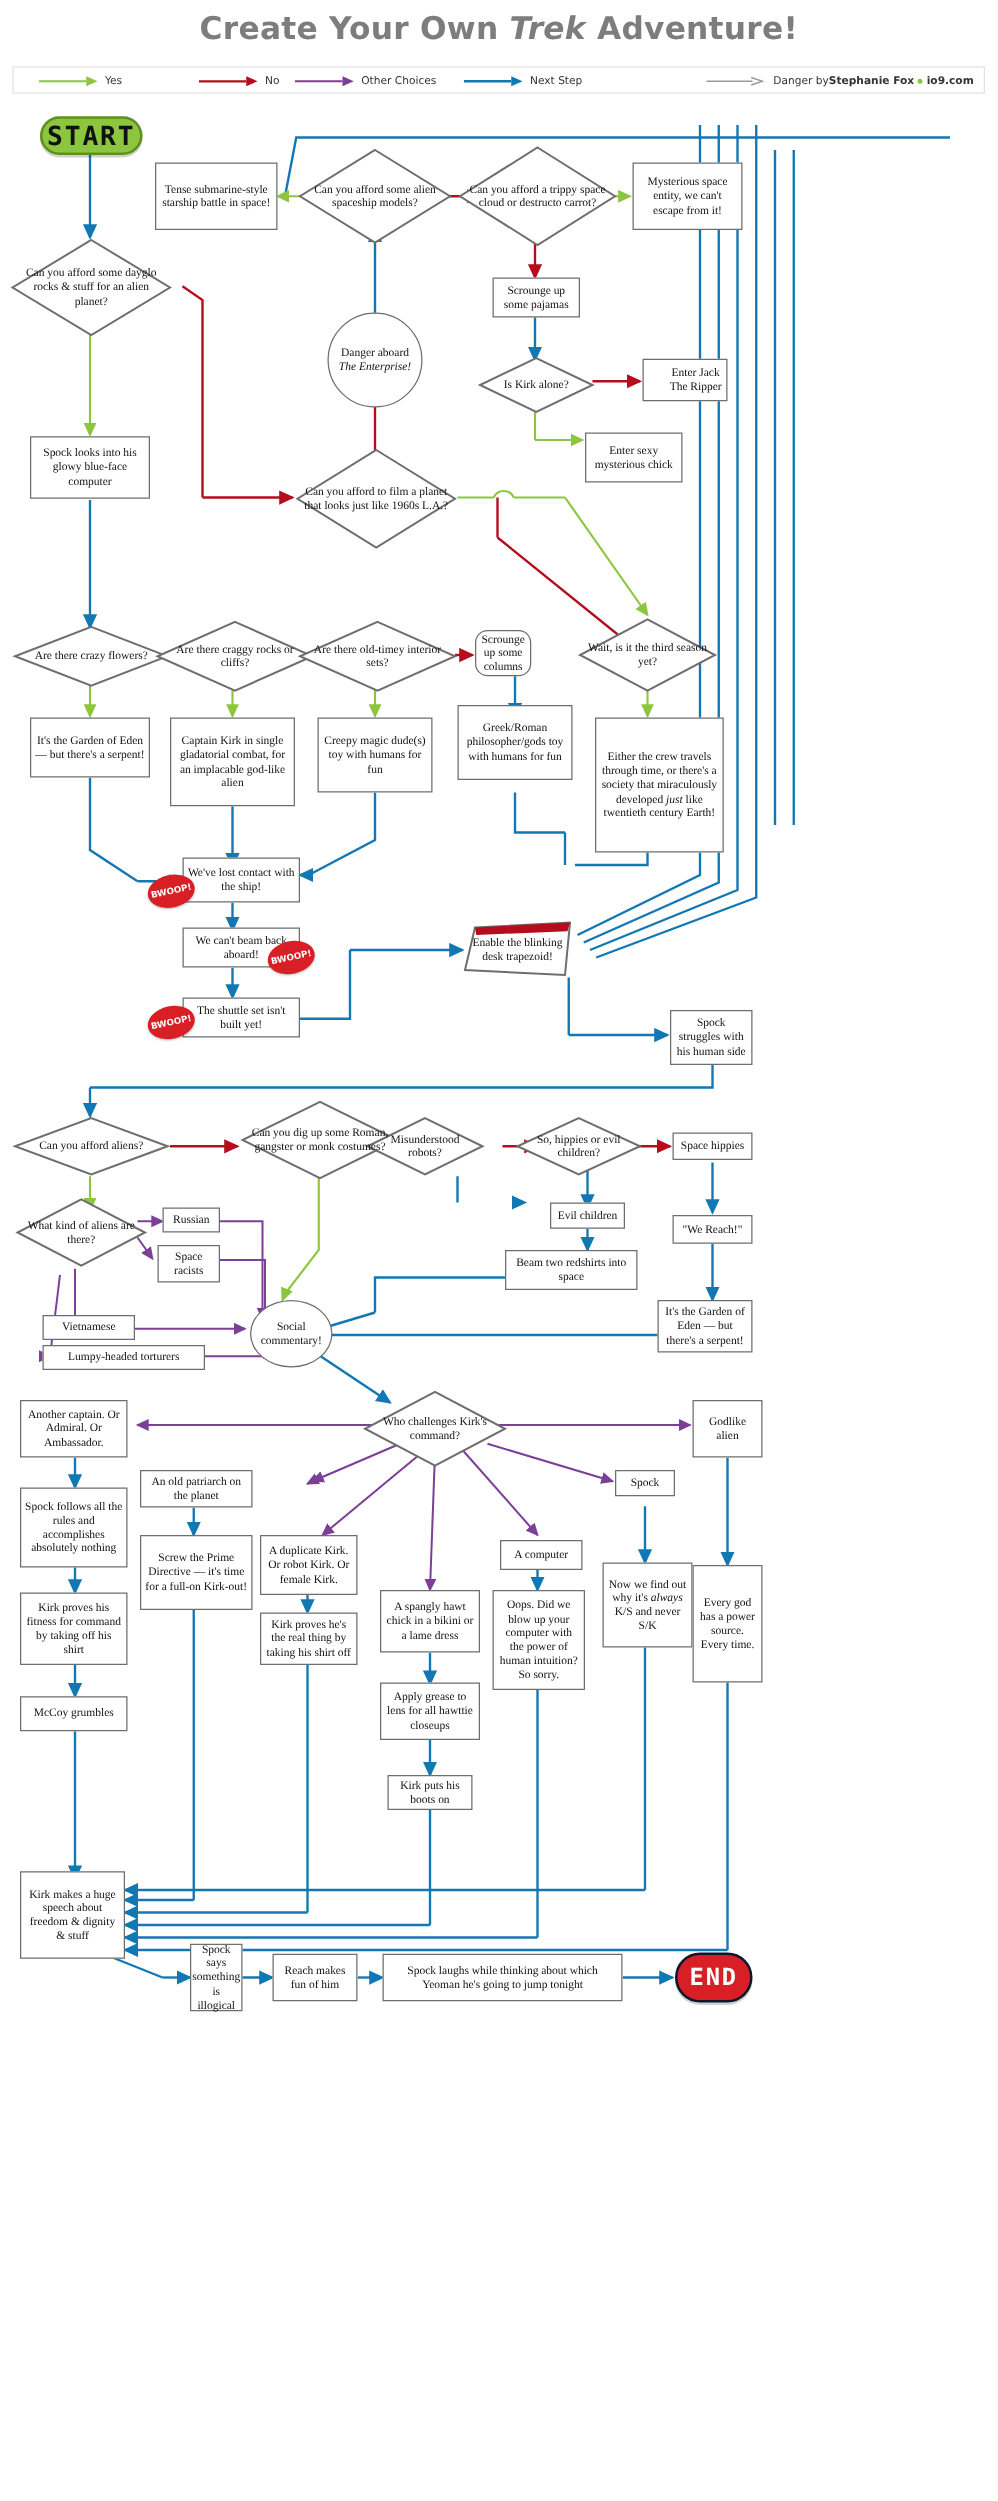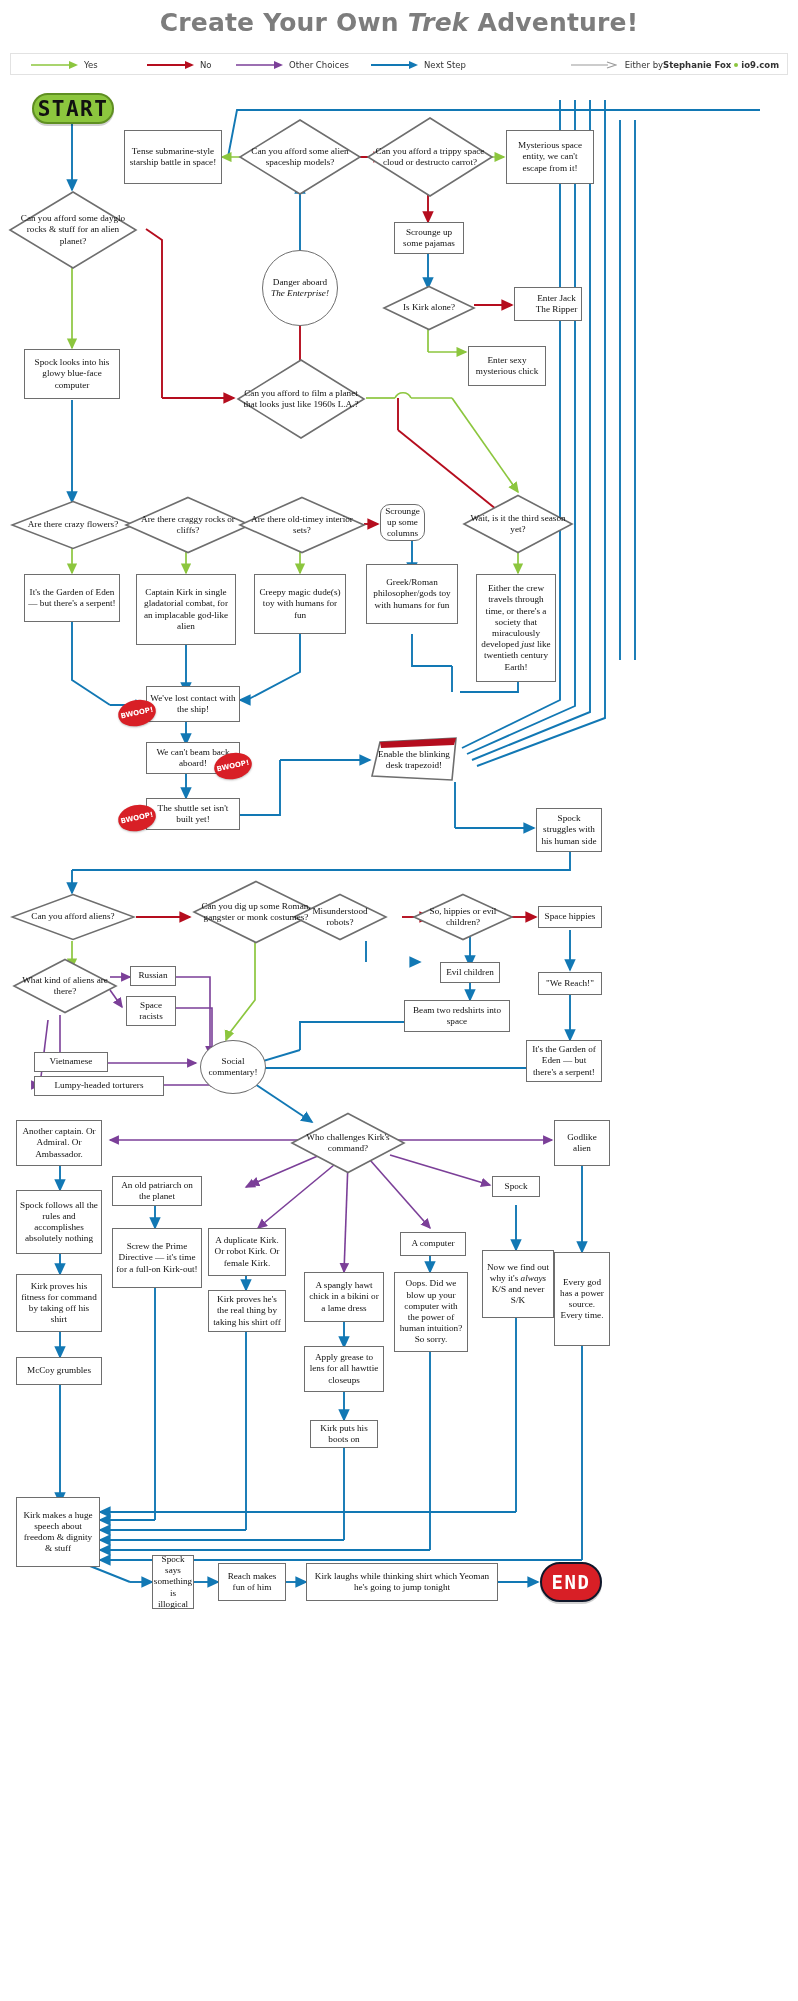--- a/index.html
+++ b/index.html
@@ -99,21 +99,21 @@
   </div>
 
   <div id="legend">
     <div class="lg" style="left:20px;">
       <svg class="lgarrow" width="48" height="10" viewBox="0 0 48 10">
         <line x1="0" y1="5" x2="38" y2="5" stroke="#8cc63e" stroke-width="1.6"></line>
         <polygon points="38,1 47,5 38,9" fill="#8cc63e"></polygon>
       </svg>
       <span class="lbl">Yes</span>
     </div>
-    <div class="lg" style="left:136px;">
+    <div class="lg" style="left:148px;">
       <svg class="lgarrow" width="48" height="10" viewBox="0 0 48 10">
         <line x1="0" y1="5" x2="38" y2="5" stroke="#b50d1e" stroke-width="1.8"></line>
         <polygon points="38,1 47,5 38,9" fill="#b50d1e"></polygon>
       </svg>
       <span class="lbl">No</span>
     </div>
     <div class="lg" style="left:225px;">
       <svg class="lgarrow" width="48" height="10" viewBox="0 0 48 10">
         <line x1="0" y1="5" x2="38" y2="5" stroke="#7b3f98" stroke-width="1.6"></line>
         <polygon points="38,1 47,5 38,9" fill="#7b3f98"></polygon>
@@ -125,21 +125,21 @@
         <line x1="0" y1="5" x2="38" y2="5" stroke="#1278b4" stroke-width="2"></line>
         <polygon points="38,1 47,5 38,9" fill="#1278b4"></polygon>
       </svg>
       <span class="lbl">Next Step</span>
     </div>
     <div id="credit">
       <svg class="lgarrow" width="46" height="10" viewBox="0 0 46 10" style="margin-right:8px">
         <line x1="0" y1="5" x2="37" y2="5" stroke="#9a9a9a" stroke-width="1.2"></line>
         <polyline points="36,2 45,5 36,8" fill="none" stroke="#9a9a9a" stroke-width="1.2"></polyline>
       </svg>
-      <span>Either by </span>
+      <span>Danger by </span>
       <b>Stephanie Fox</b>
       <span class="dot"></span>
       <b>io9.com</b>
     </div>
   </div>
 
   <svg class="edges" viewBox="0 0 798 2001">
     <defs>
       <marker id="aG" markerWidth="7" markerHeight="7" refX="5.6" refY="3" orient="auto">
           <polygon points="0,0 6.5,3 0,6" fill="#8cc63e"></polygon>
@@ -449,21 +449,21 @@
   </div>
   <div class="node box" style="left:136px;top:574px;width:100px;height:71px;">
     <span>Captain Kirk in single gladatorial combat, for an implacable god-like alien</span>
   </div>
   <div class="node box" style="left:254px;top:574px;width:92px;height:60px;">
     <span>Creepy magic dude(s) toy with humans for fun</span>
   </div>
   <div class="node box" style="left:366px;top:564px;width:92px;height:60px;">
     <span>Greek/Roman philosopher/gods toy with humans for fun</span>
   </div>
-  <div class="node box" style="left:476px;top:574px;width:80px;height:108px;">
+  <div class="node box" style="left:476px;top:574px;width:103px;height:108px;">
     <span><span>Either the crew travels through time, or there's a society that miraculously developed </span><i>just</i><span> like twentieth century Earth!</span></span>
   </div>
 
   <div class="node box" style="left:146px;top:686px;width:94px;height:36px;">
     <span>We've lost contact with the ship!</span>
   </div>
   <div class="node box" style="left:146px;top:742px;width:94px;height:32px;">
     <span>We can't beam back aboard!</span>
   </div>
   <div class="node box" style="left:146px;top:798px;width:94px;height:32px;">
@@ -614,19 +614,19 @@
   <div class="node box" style="left:16px;top:1497px;width:84px;height:70px;">
     <span>Kirk makes a huge speech about freedom &amp; dignity &amp; stuff</span>
   </div>
   <div class="node box" style="left:152px;top:1555px;width:42px;height:54px;">
     <span>Spock says something is illogical</span>
   </div>
   <div class="node box" style="left:218px;top:1563px;width:68px;height:38px;">
     <span>Reach makes fun of him</span>
   </div>
   <div class="node box" style="left:306px;top:1563px;width:192px;height:38px;">
-    <span>Kirk laughs while thinking shirt which Yeoman he's going to jump tonight</span>
+    <span>Spock laughs while thinking about which Yeoman he's going to jump tonight</span>
   </div>
   <div class="node endnode" style="left:540px;top:1562px;width:62px;height:40px;">
     <span>END</span>
   </div>
 
 </div>
 
 </body></html>

